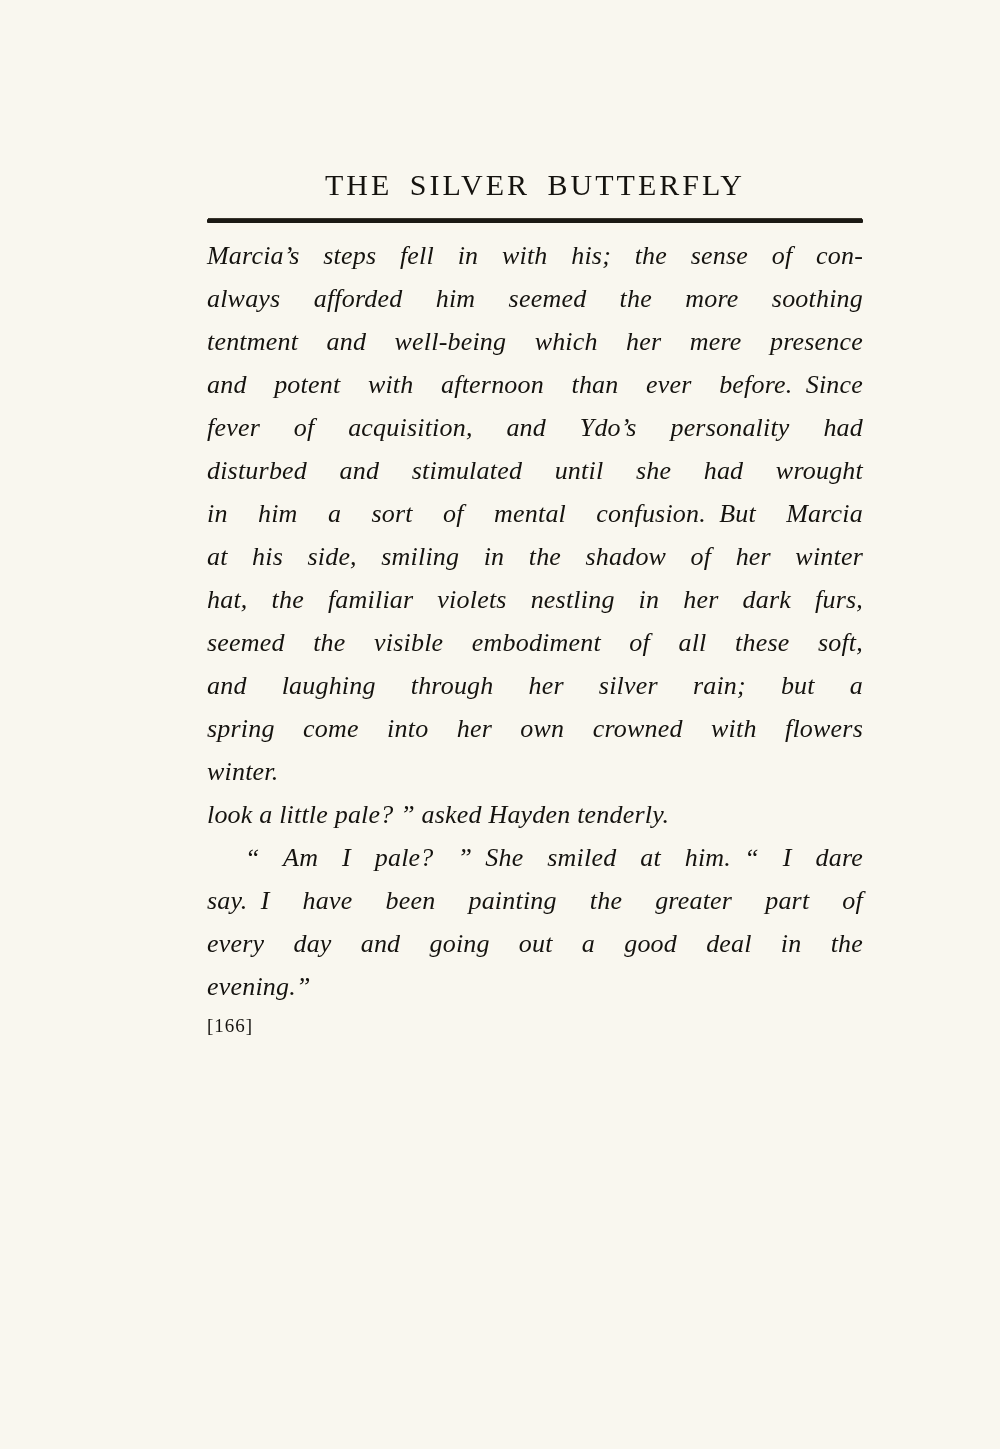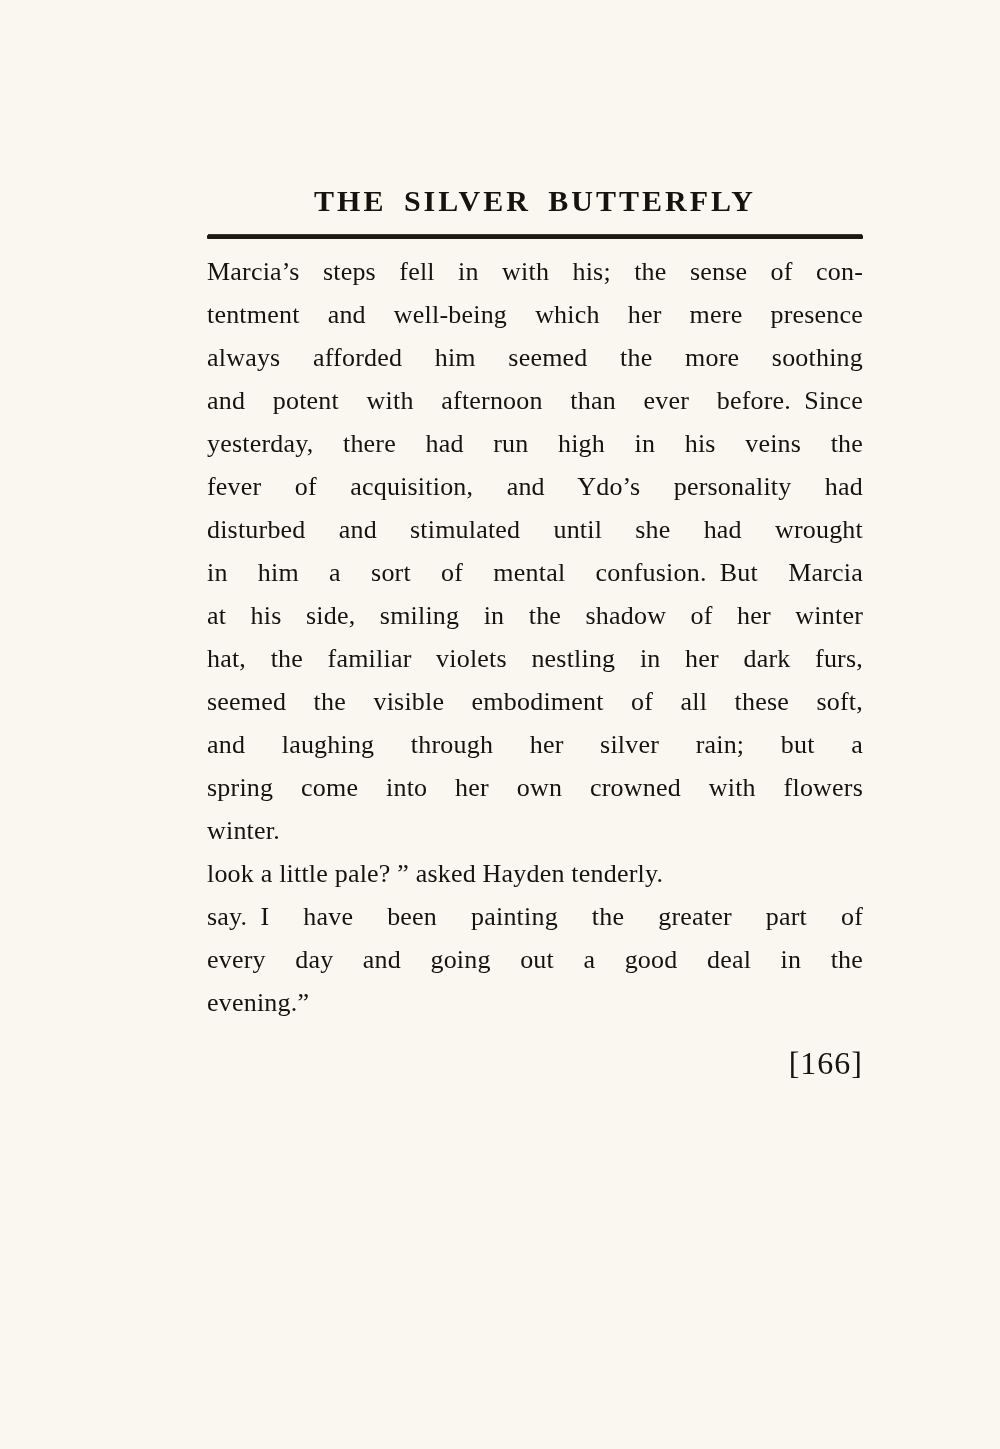--- a/index.html
+++ b/index.html
@@ -19,90 +19,91 @@
     width: 1000px;
     height: 1449px;
   }
   .column {
     position: absolute;
     left: 207px;
     top: 170px;
     width: 656px;
   }
   .running-header {
-    margin: 16px;
+    margin: 0;
     font-size: 30px;
-    font-weight: bold;
+    font-weight: normal;
     line-height: 1;
     text-align: center;
     letter-spacing: 3px;
     word-spacing: 7px;
     color: #15130f;
   }
   .header-rule {
     margin-top: 19px;
     height: 4px;
     background: #1b1914;
     border-radius: 1px;
     box-shadow: 0 -2px 0 -1px #3a362c;
   }
   .body-text {
     margin-top: 11px;
     font-size: 26px;
     line-height: 43px;
     letter-spacing: 0.2px;
+    font-style: italic;
   }
   .line {
     text-align: justify;
     text-align-last: left;
     white-space: normal;
     min-height: 43px;
   }
   .line.just {
     text-align-last: justify;
   }
   .para.indent .line.first {
     padding-left: 38px;
   }
   .folio {
-    margin-top: 21px;
-    text-align: right;
-    font-size: 32px;
+    margin-top: 7px;
+    text-align: left;
+    font-size: 19px;
     letter-spacing: 1px;
     font-variant-numeric: oldstyle-nums;
   }
 </style>
 </head>
 <body>
 
 <div class="page">
   <div class="column">
     <h1 class="running-header">THE SILVER BUTTERFLY</h1>
     <div class="header-rule"></div>
     <main class="body-text">
         <div class="para">
           <div class="line just first">Marcia’s steps fell in with his; the sense of con-</div>
+          <div class="line just">always afforded him seemed the more soothing</div>
           <div class="line just">tentment and well-being which her mere presence</div>
-          <div class="line just">always afforded him seemed the more soothing</div>
           <div class="line just">and potent with afternoon than ever before. Since</div>
-          <div class="line just">yesterday, there had run high in his veins the</div>
           <div class="line just">fever of acquisition, and Ydo’s personality had</div>
           <div class="line just">disturbed and stimulated until she had wrought</div>
           <div class="line just">in him a sort of mental confusion. But Marcia</div>
           <div class="line just">at his side, smiling in the shadow of her winter</div>
           <div class="line just">hat, the familiar violets nestling in her dark furs,</div>
           <div class="line just">seemed the visible embodiment of all these soft,</div>
           <div class="line just">and laughing through her silver rain; but a</div>
           <div class="line just">spring come into her own crowned with flowers</div>
           <div class="line">winter.</div>
         </div>
         <div class="para indent">
           <div class="line">look a little pale? ” asked Hayden tenderly.</div>
         </div>
         <div class="para indent">
+          <div class="line just first">“ Am I pale? ” She smiled at him. “ I dare</div>
           <div class="line just">say. I have been painting the greater part of</div>
           <div class="line just">every day and going out a good deal in the</div>
           <div class="line">evening.”</div>
         </div>
       </main>
     <div class="folio">[166]</div>
   </div>
 </div>
 
 </body></html>

